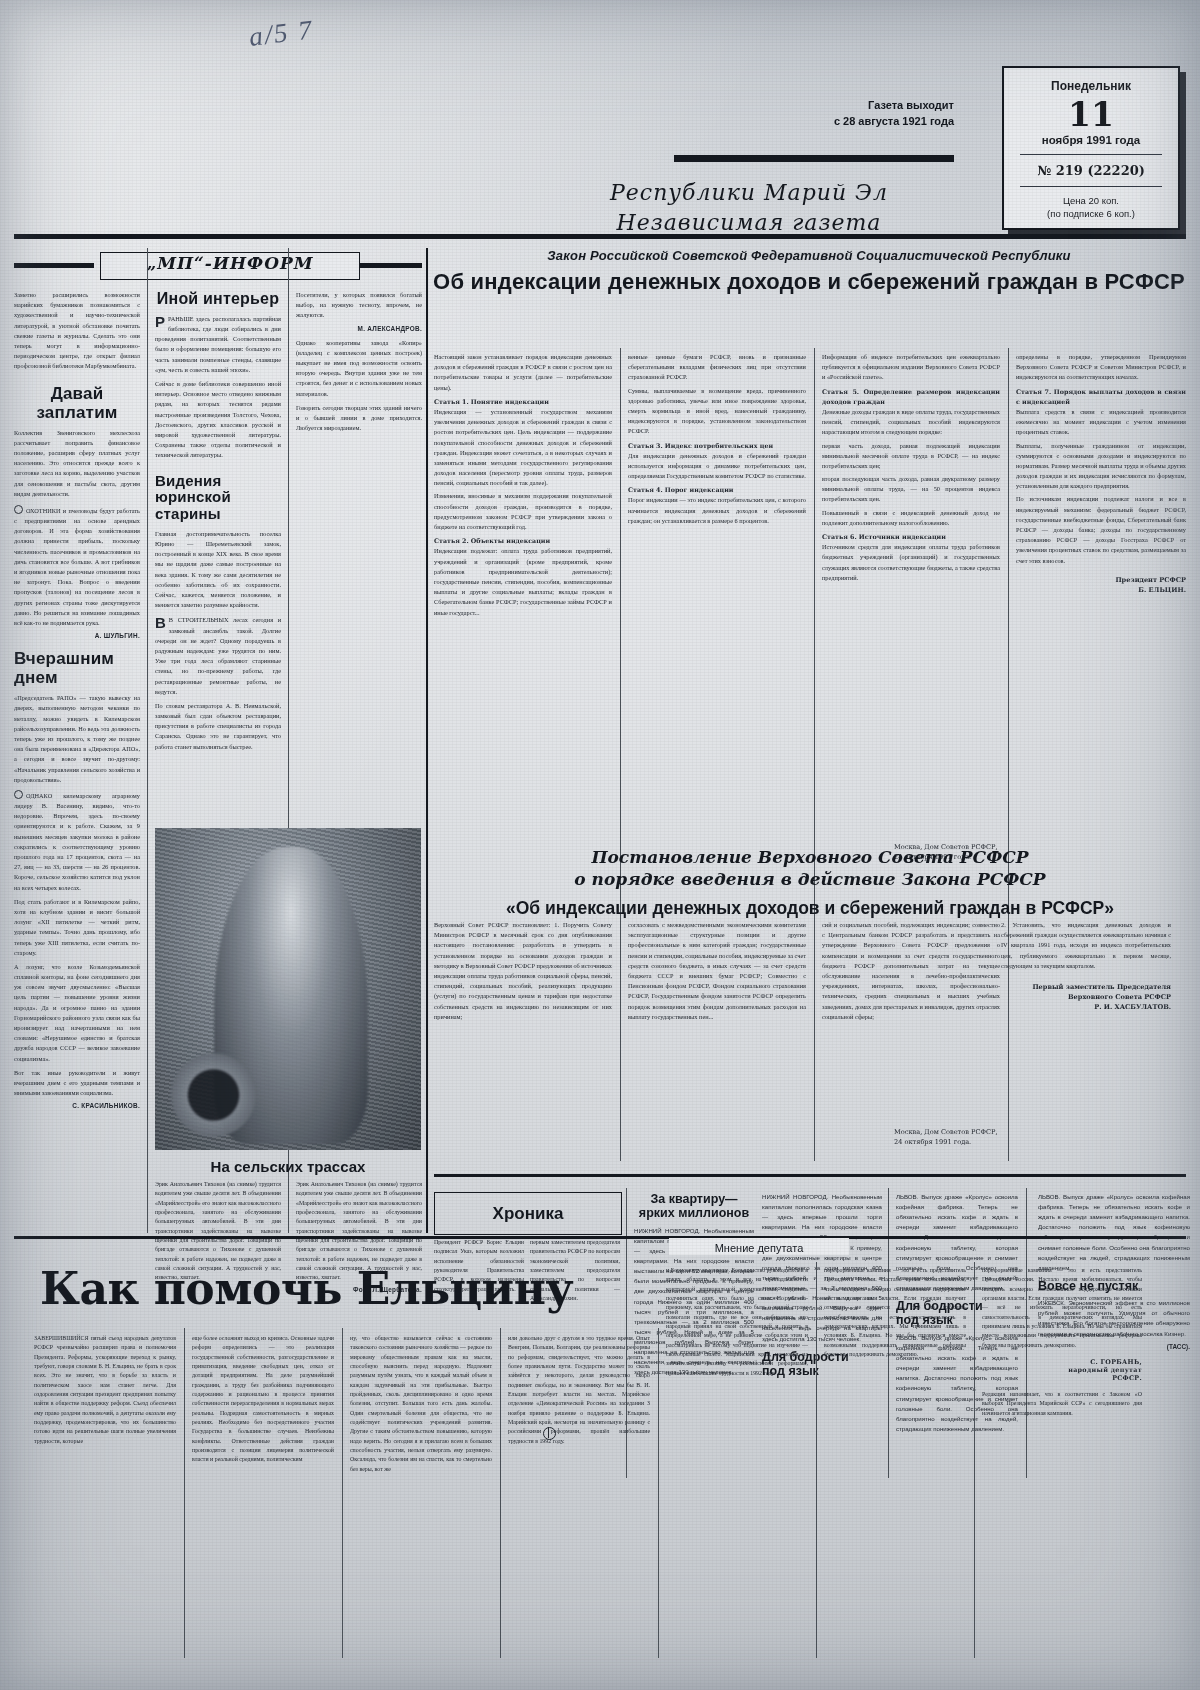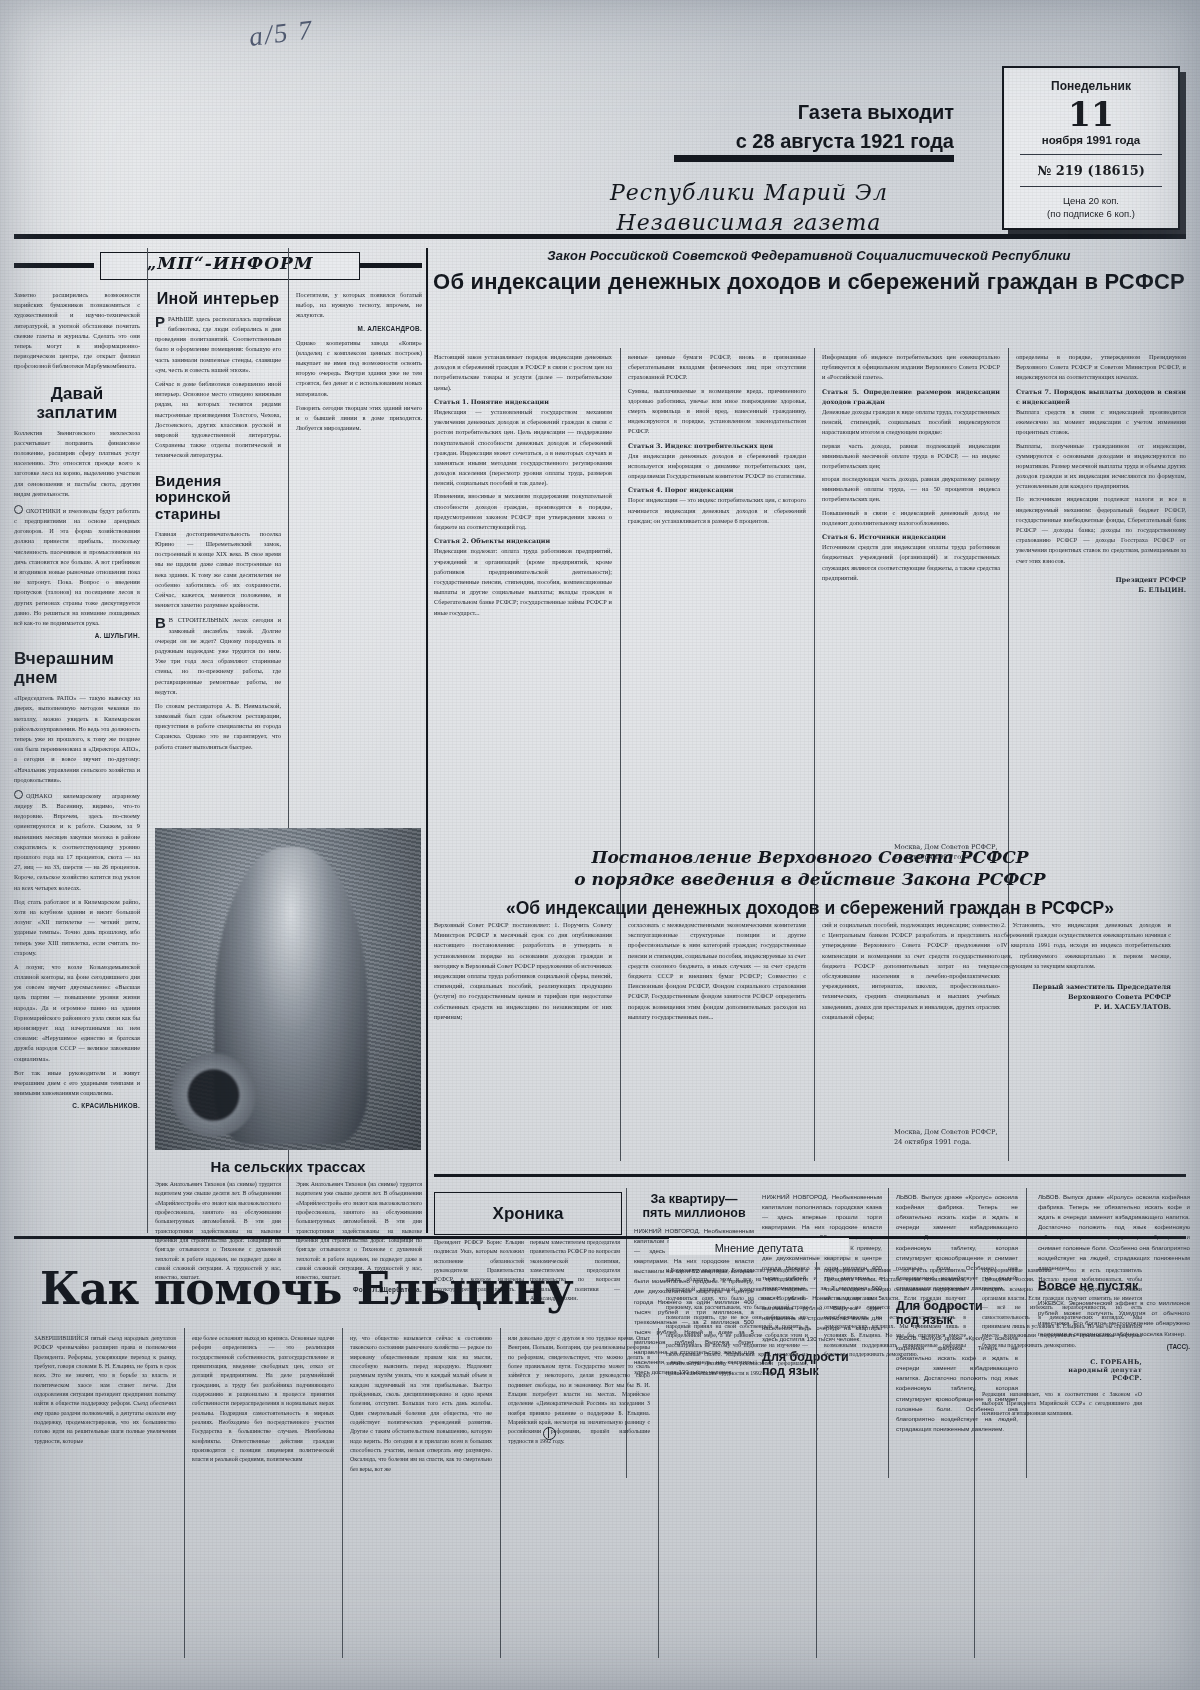--- a/index.html
+++ b/index.html
@@ -46,21 +46,21 @@
     position:absolute;left:14px;top:40px;
     font-family:"DejaVu Serif", serif;
     font-weight:700;font-size:92px;line-height:.88;
     letter-spacing:-1px;color:#14181f;
     text-shadow:0 0 2px rgba(20,24,31,.55);
   }
   .mast-title div{white-space:nowrap;}
   .mast-since{
     position:absolute;left:700px;top:88px;width:240px;
     text-align:right;font-family:"Liberation Sans",sans-serif;
-    font-size:20px;font-weight:700;line-height:1.45;color:#14181f;
+    font-size:11px;font-weight:700;line-height:1.45;color:#14181f;
   }
   .mast-rule{
     position:absolute;left:660px;top:145px;width:280px;height:7px;background:#14181f;
   }
   .mast-sub{
     position:absolute;left:520px;top:168px;width:430px;
     text-align:center;font-family:"DejaVu Serif",serif;font-style:italic;
     font-size:22px;line-height:1.35;letter-spacing:1px;color:#14181f;
   }
   .datebox{
@@ -228,21 +228,21 @@
       <div class="mast-sub">
         <div>Республики  Марий Эл</div>
         <div>Независимая  газета</div>
       </div>
 
       <div class="datebox">
         <div class="dow">Понедельник</div>
         <div class="day">11</div>
         <div class="mon">ноября 1991 года</div>
         <hr>
-        <div class="iss">№ 219 (18615)</div>
+        <div class="iss">№ 219 (22220)</div>
         <hr>
         <div class="price">
           <div>Цена 20 коп.</div>
           <div>(по подписке 6 коп.)</div>
         </div>
       </div>
 
       <div class="mast-bottom"></div>
     </div>
 
@@ -420,21 +420,21 @@
         <div class="body-txt s">Президент РСФСР Борис Ельцин подписал Указ, которым возложил исполнение обязанностей руководителя Правительства РСФСР, в котором назначены структуры регистрации пустить.</div>
       </div>
       <div style="position:absolute;left:516px;top:990px;width:90px;">
         <div class="body-txt s">первым заместителем председателя правительства РСФСР по вопросам экономической политики, заместителем председателя правительства по вопросам социальной политики — Александр Шохин.</div>
       </div>
       <div class="vdiv" style="left:612px;top:940px;height:290px;"></div>
 
       <div style="position:absolute;left:620px;top:944px;width:120px;">
         <div class="minihead c">
           <div>За квартиру—</div>
-          <div>пять миллионов</div>
+          <div>ярких миллионов</div>
         </div>
         <div class="sans-txt">НИЖНИЙ НОВГОРОД. Необыкновенным капиталом пополнилась городская казна — здесь впервые прошли торги квартирами. На них городские власти выставили на торги 52 квартиры, которые были моментально проданы. К примеру, две двухкомнатные квартиры в центре города Нижнего за один миллион 400 тысяч рублей и три миллиона, а трехкомнатные — за 2 миллиона 500 тысяч рублей. Новый в доме за 5 миллионов рублей. Выручка будет направлена на строительство жилья для населения, ведь очередь на квартиры здесь достигла 130 тысяч человек.</div>
       </div>
       <div style="position:absolute;left:748px;top:944px;width:120px;">
         <div class="sans-txt">НИЖНИЙ НОВГОРОД. Необыкновенным капиталом пополнилась городская казна — здесь впервые прошли торги квартирами. На них городские власти выставили на торги 52 квартиры, которые были моментально проданы. К примеру, две двухкомнатные квартиры в центре города Нижнего за один миллион 400 тысяч рублей и три миллиона, а трехкомнатные — за 2 миллиона 500 тысяч рублей. Новый в доме за 5 миллионов рублей. Выручка будет направлена на строительство жилья для населения, ведь очередь на квартиры здесь достигла 130 тысяч человек.</div>
         <div class="minihead" style="margin-top:6px;">
           <div>Для бодрости</div>
           <div>под язык</div>
         </div>
       </div>

